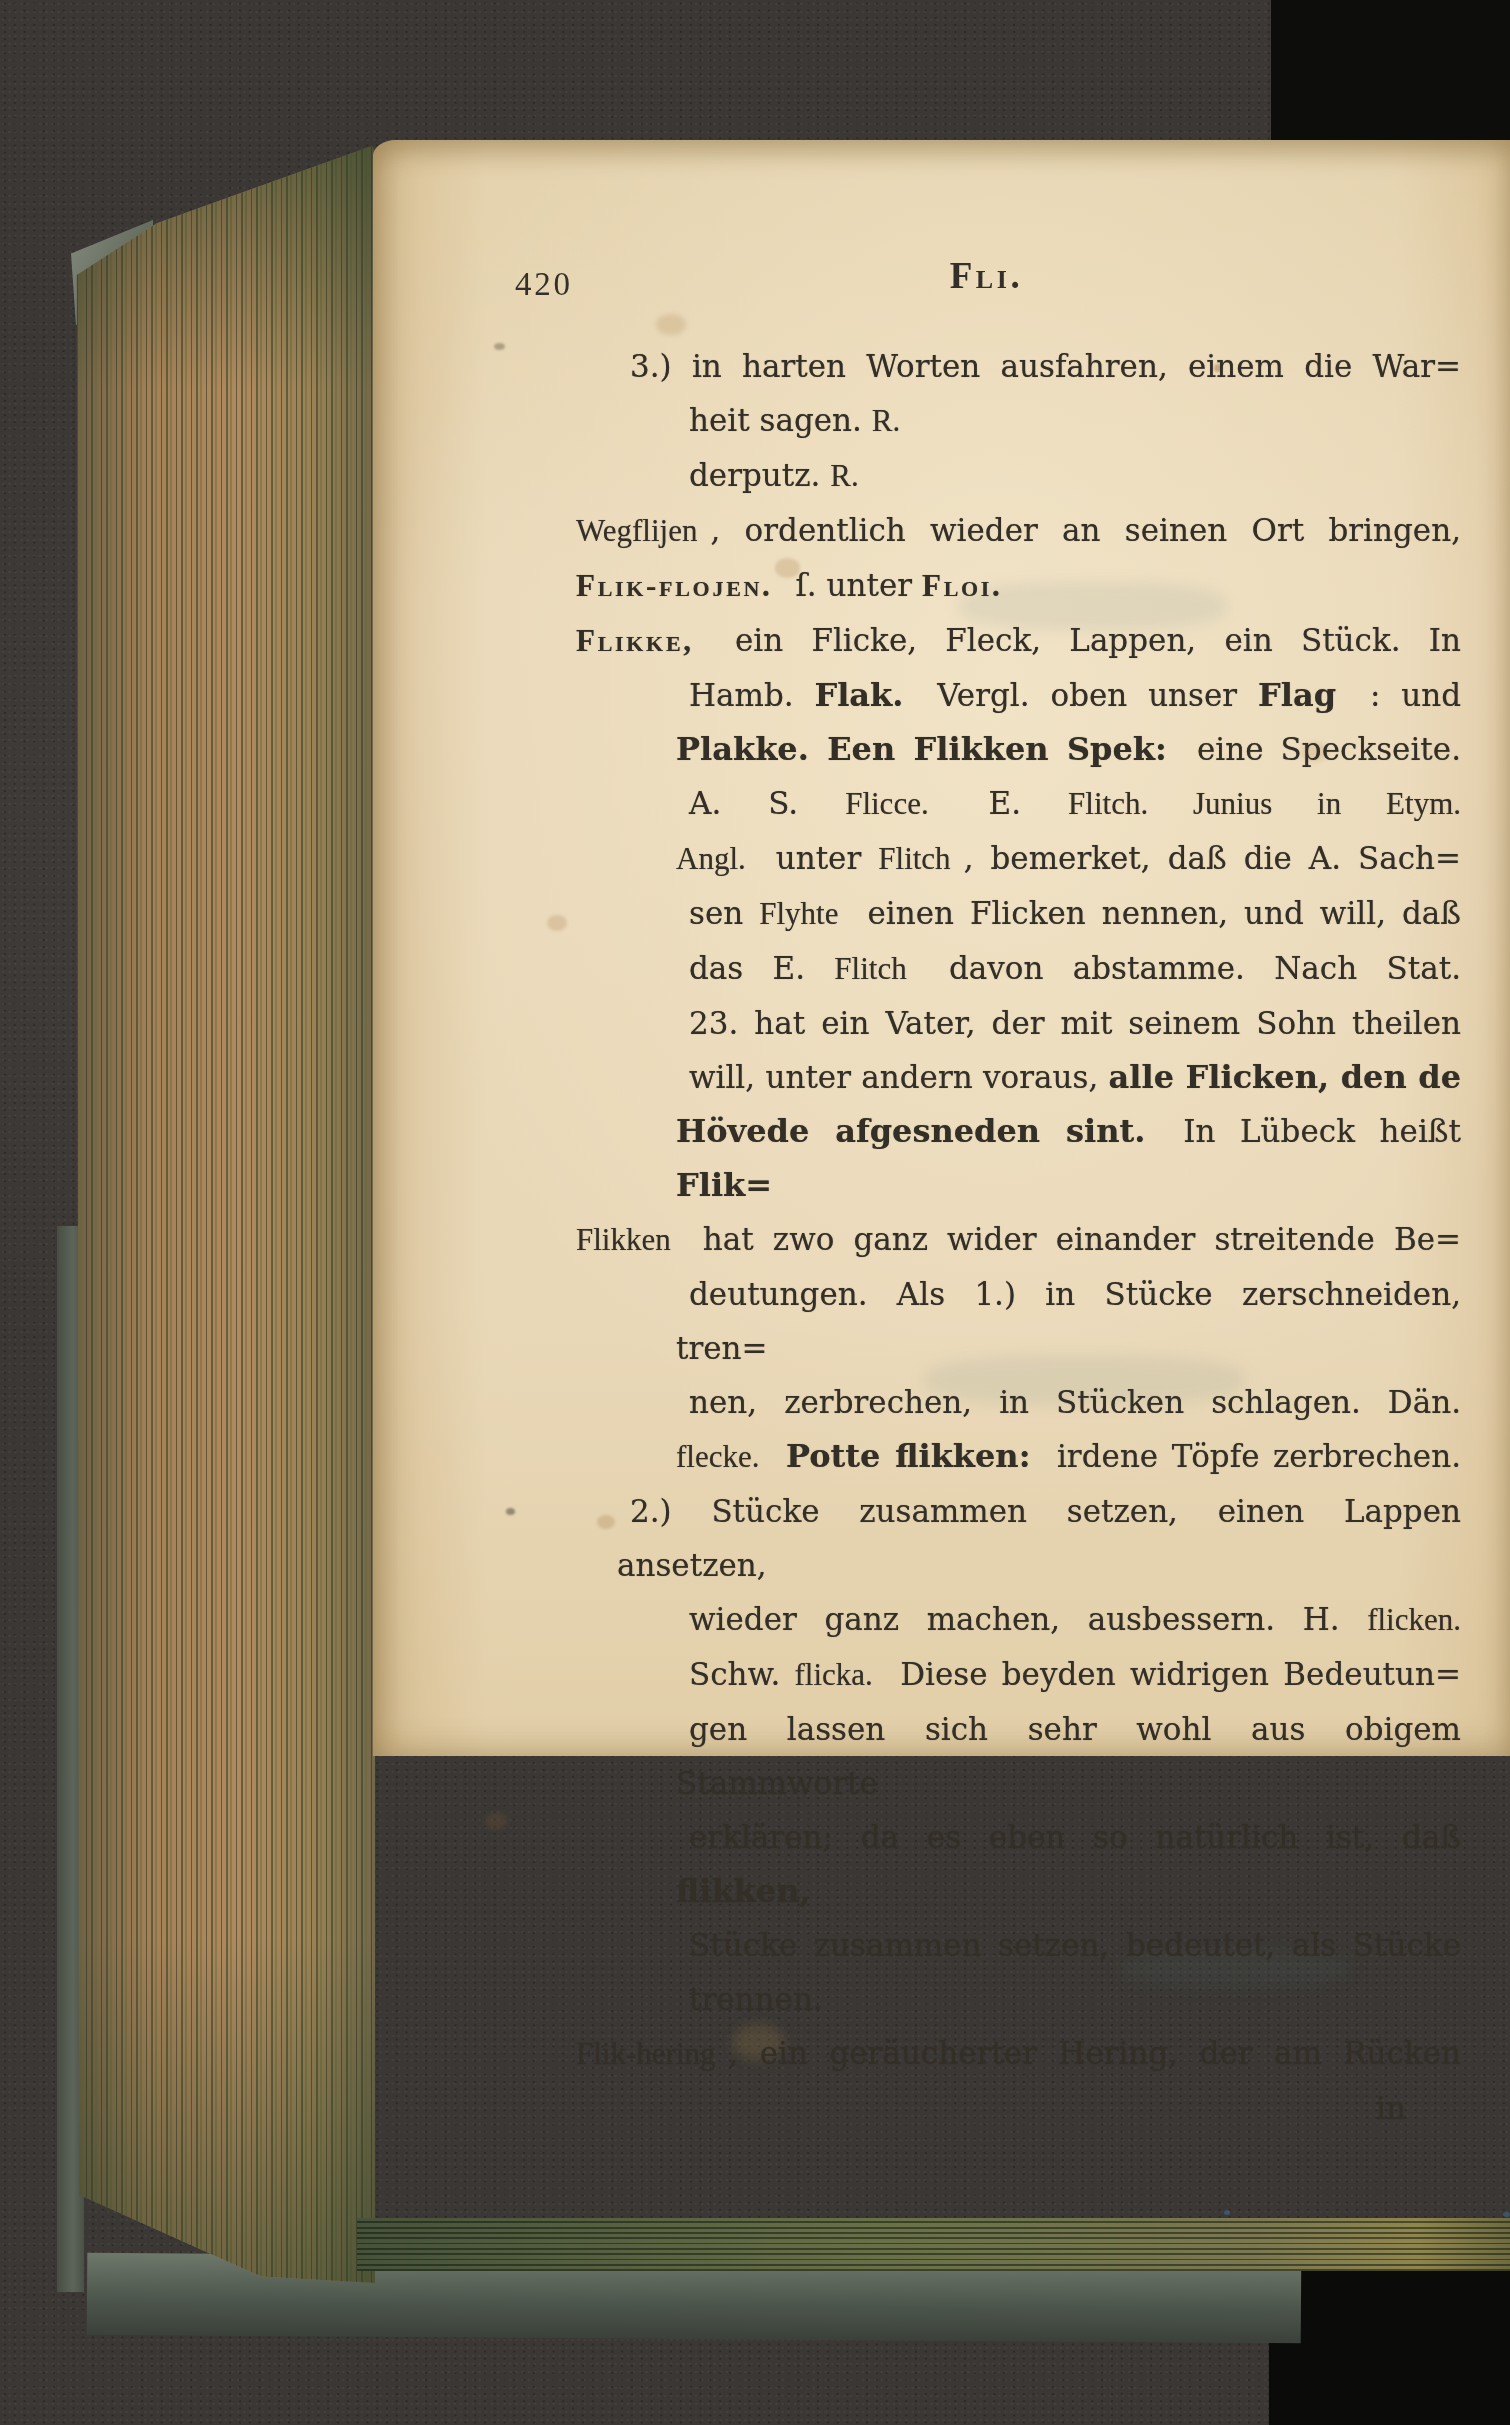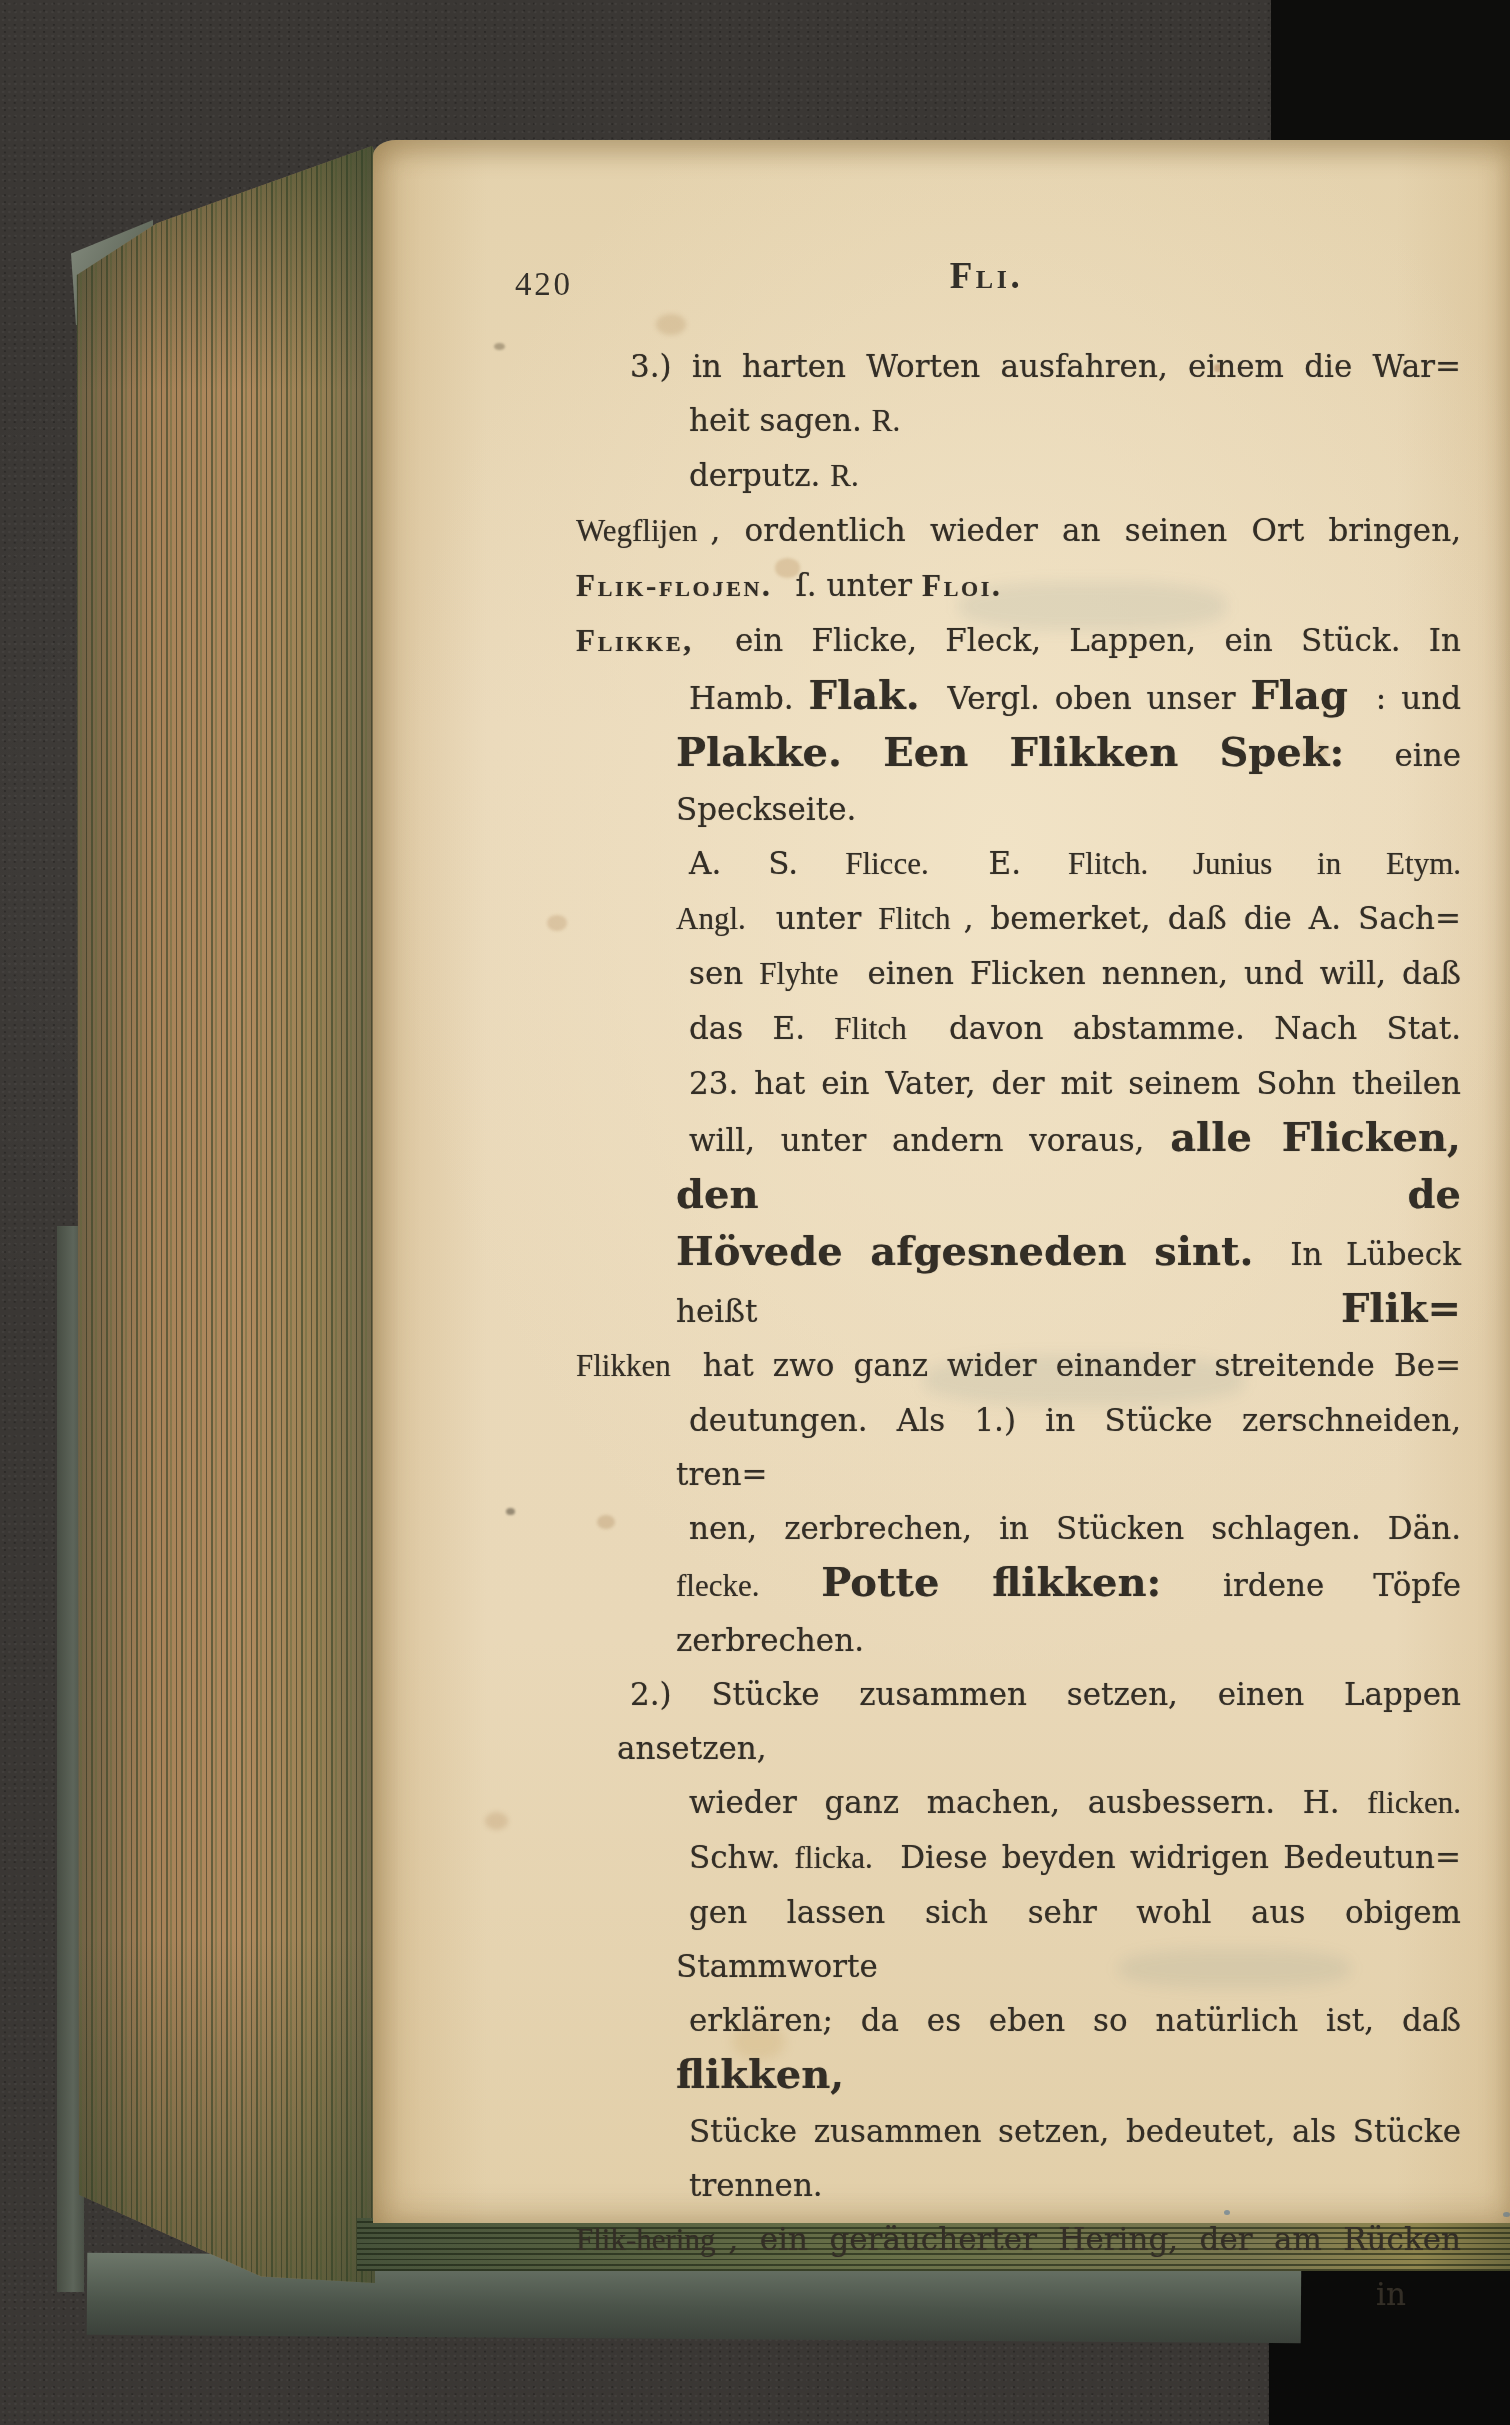--- a/index.html
+++ b/index.html
@@ -30,21 +30,21 @@
       repeating-linear-gradient(90deg, rgba(52,66,38,.6) 0 1.8px, rgba(0,0,0,0) 1.8px 4.4px,
         rgba(96,104,60,.45) 4.4px 6.2px, rgba(0,0,0,0) 6.2px 9.8px, rgba(30,40,22,.5) 9.8px 10.7px, rgba(0,0,0,0) 10.7px 15px),
       linear-gradient(90deg,#6e6044 0%,#a58157 25%,#b08a5e 55%,#9a8154 80%,#72684a 100%);
     clip-path:polygon(99% 0.6%,100% 0.9%,100% 100%,62% 99.7%,1% 95.9%,0.3% 6.6%,27% 4.2%);}
 
   .bottom-edge{position:absolute;left:357px;top:2218px;width:1153px;height:53px;
     background-image:
       repeating-linear-gradient(0deg, rgba(18,26,12,.55) 0 1.8px, rgba(0,0,0,0) 1.8px 5.3px),
       linear-gradient(90deg,#46523a,#687048 45%,#7b7850 78%,#8f854e 92%,#6f6b40);}
 
-  .paper{position:absolute;left:373px;top:140px;width:1137px;height:2083px;
+  .paper{position:absolute;left:373px;top:140px;width:1137px;height:1616px;
     background-image:
       radial-gradient(844px 1155px at 55% 34%, #f1e3c6, rgba(0,0,0,0) 72%),
       linear-gradient(90deg, rgba(190,156,100,.35), rgba(0,0,0,0) 10%, rgba(0,0,0,0) 90%, rgba(190,156,100,.25)),
       linear-gradient(180deg,#e4d2ad,#ead9ba 28%,#e9d8b8 72%,#e2cfa9);
     background-color:#e9d8b8;
     box-shadow: inset 0 14.2px 23px rgba(116,86,38,.28), inset 16px 0 30px rgba(116,86,38,.22),
                 inset -3.6px -10.7px 30px rgba(116,86,38,.16);
     border-top-left-radius:23px 16px;}
 
   .stain{position:absolute;border-radius:50%;pointer-events:none;}
@@ -75,21 +75,21 @@
     font-size:31px;line-height:54px;color:#332e26;
     text-shadow:0 0 0.9px rgba(51,46,38,.55);}
   .line{min-height:54px;}
   .line.fill{text-align:justify;text-align-last:justify;}
   .ind-entry{padding-left:0;}
   .ind-num{padding-left:41px;}
   .ind-cont{padding-left:100px;}
   .ind-catch{text-align:right;padding-right:55px;}
   .sg-f{font-family:"DejaVu Serif",serif;margin-left:13px;}
   .sg-a{font-family:"Liberation Serif",serif;}
-  .sg-b{font-family:"DejaVu Serif",serif;font-weight:700;font-size:40px;}
+  .sg-b{font-family:"DejaVu Serif",serif;font-weight:700;font-size:32px;}
   .sg-sc{font-family:"Liberation Serif",serif;font-variant:small-caps;letter-spacing:2.7px;font-weight:600;text-align:center;}
 </style>
 </head>
 <body>
 
 <div class="scene">
   <div class="black-tr"></div>
   <div class="black-br"></div>
 
   <div>

